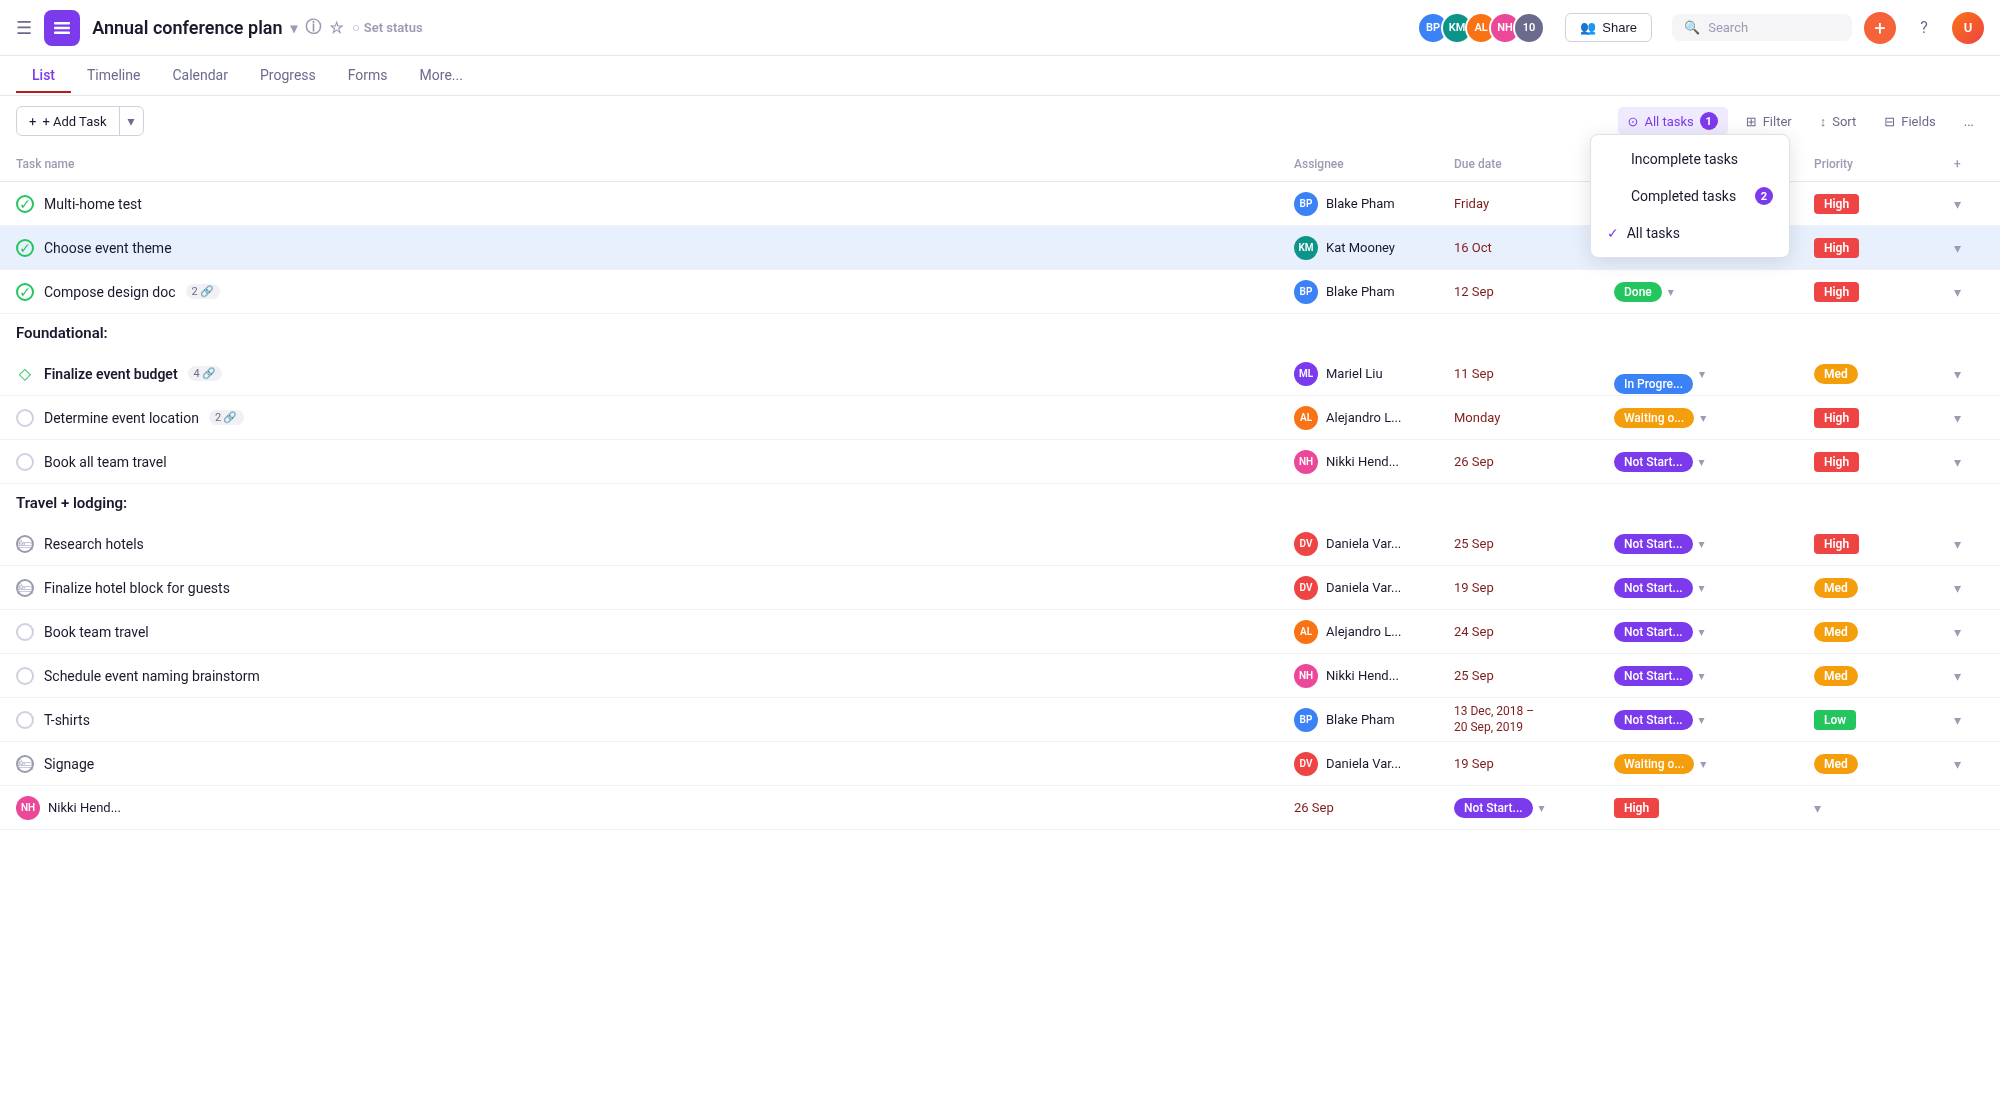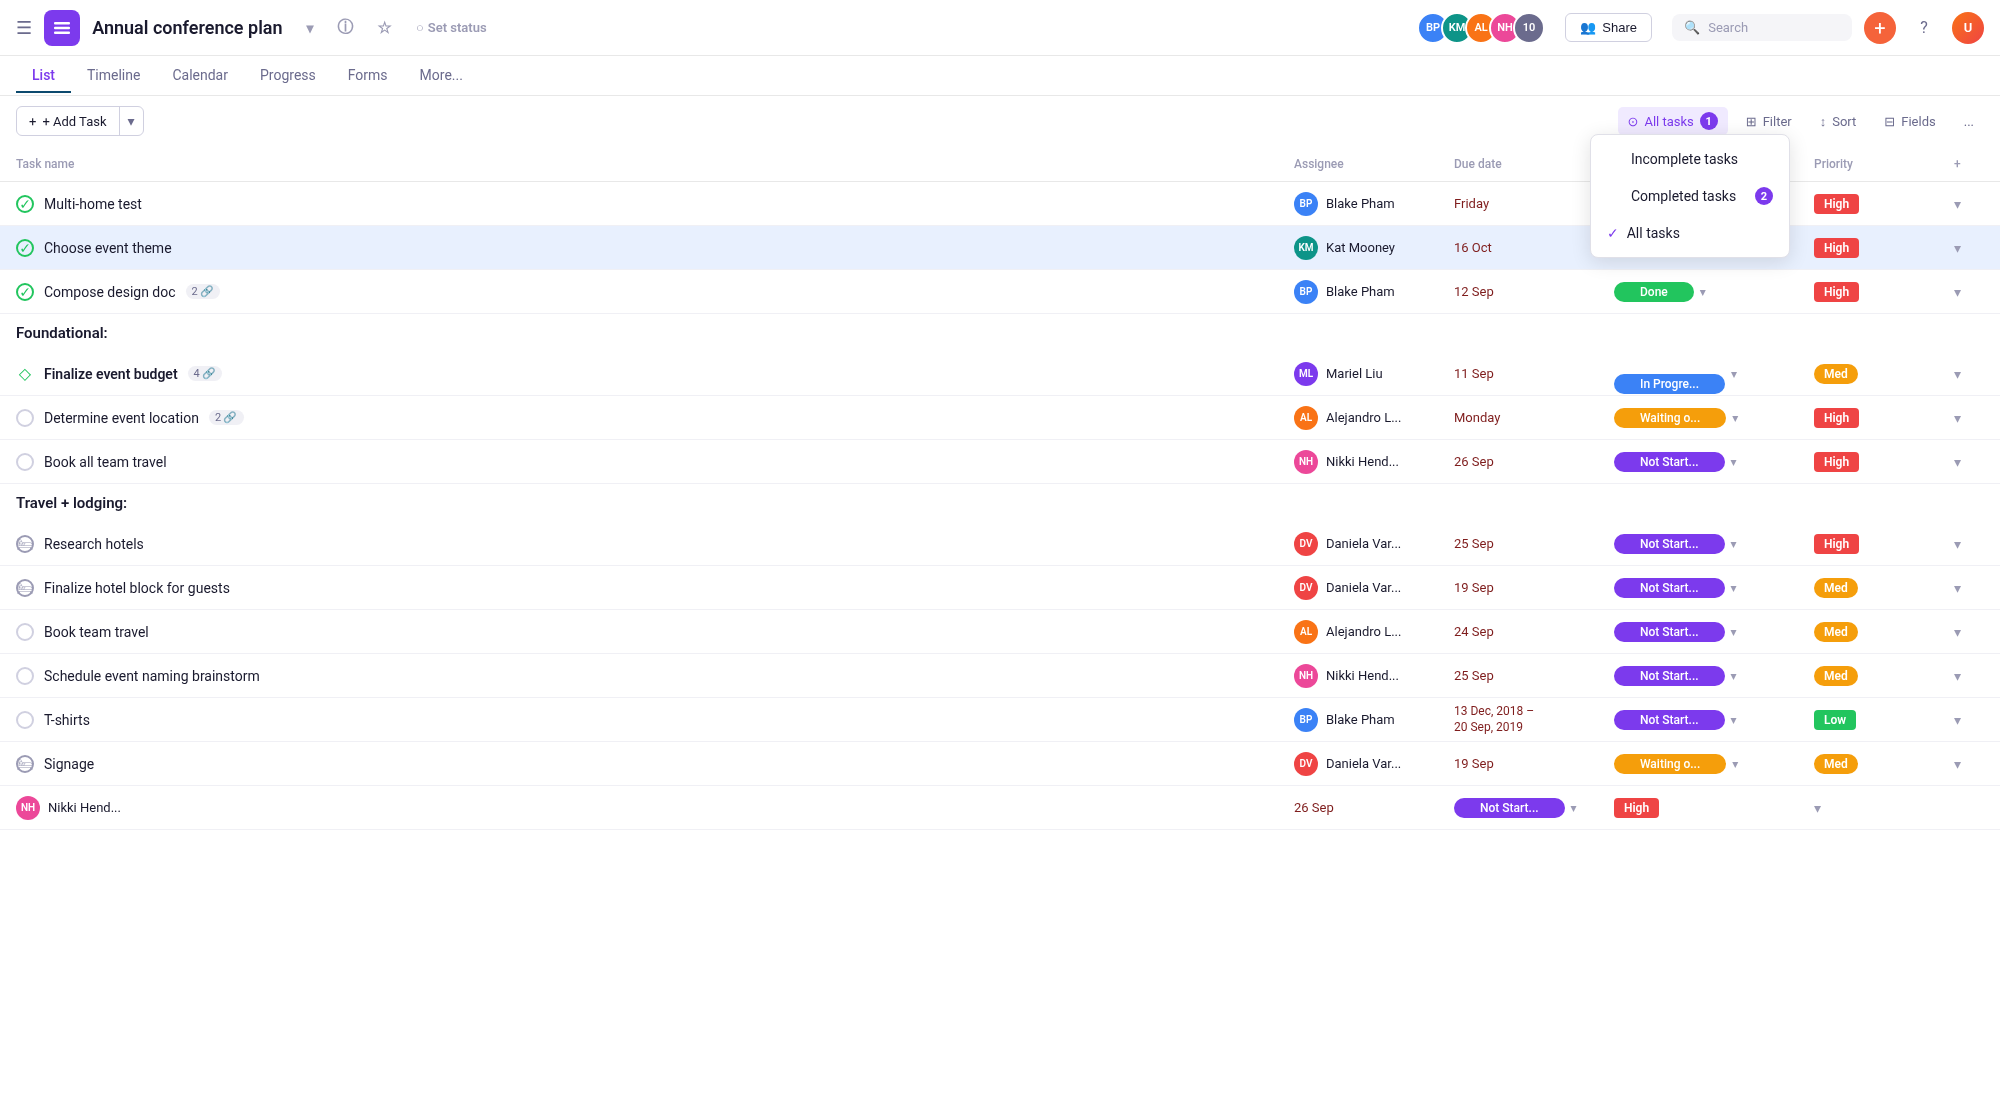--- a/index.html
+++ b/index.html
@@ -2,37 +2,37 @@
 <html><head>
   <meta charset="utf-8">
   <style>
     * { box-sizing: border-box; margin: 0; padding: 0; }
     body { font-family: -apple-system, BlinkMacSystemFont, 'Segoe UI', Roboto, sans-serif; background: #fff; color: #1a1a2e; font-size: 14px; overflow: hidden; }
 
     
     .topbar { display: flex; align-items: center; padding: 0 16px; height: 56px; border-bottom: 1px solid #e8e8e8; gap: 12px; }
     .hamburger { color: #6b6b8d; font-size: 18px; cursor: pointer; }
     .app-icon { width: 36px; height: 36px; background: #7c3aed; border-radius: 8px; display: flex; align-items: center; justify-content: center; color: white; font-size: 18px; flex-shrink: 0; }
-    .project-title { font-size: 18px; font-weight: 600; color: #1a1a2e; display: flex; align-items: center; gap: 24px; justify-content: space-between; }
+    .project-title { font-size: 18px; font-weight: 600; color: #1a1a2e; display: flex; align-items: center; gap: 8px; justify-content: space-between; }
     .set-status { color: #9b9bb4; font-size: 13px; display: flex; align-items: center; gap: 4px; cursor: pointer; }
     .spacer { flex: 1; }
     .avatars { display: flex; align-items: center; }
     .avatar { width: 32px; height: 32px; border-radius: 50%; border: 2px solid white; margin-left: -8px; background: #ccc; overflow: hidden; display: flex; align-items: center; justify-content: center; font-size: 11px; font-weight: 600; color: white; }
     .avatar:first-child { margin-left: 0; }
     .avatar-count { background: #6b6b8d; font-size: 11px; text-align: right; }
     .share-btn { display: flex; align-items: center; gap: 6px; padding: 6px 14px; border: 1px solid #d0d0e0; border-radius: 6px; cursor: pointer; font-size: 13px; color: #1a1a2e; background: white; margin-left: 8px; }
     .search-box { display: flex; align-items: center; gap: 8px; background: #f5f5f8; border-radius: 8px; padding: 6px 12px; width: 180px; color: #9b9bb4; font-size: 13px; margin-left: 8px; }
     .icon-btn { width: 32px; height: 32px; border-radius: 50%; display: flex; align-items: center; justify-content: center; cursor: pointer; color: #6b6b8d; font-size: 16px; }
     .plus-btn { width: 32px; height: 32px; border-radius: 50%; background: #f5633a; color: white; display: flex; align-items: center; justify-content: center; font-size: 20px; cursor: pointer; }
     .user-avatar { width: 32px; height: 32px; border-radius: 50%; background: linear-gradient(135deg, #f97316, #ef4444); color: white; display: flex; align-items: center; justify-content: center; font-size: 13px; font-weight: 600; cursor: pointer; }
 
     
     .navtabs { display: flex; align-items: center; padding: 0 16px; border-bottom: 1px solid #e8e8e8; gap: 0; height: 40px; }
     .navtab { padding: 8px 16px; font-size: 14px; color: #6b6b8d; cursor: pointer; border-bottom: 2px solid transparent; }
-    .navtab.active { color: #7c3aed; border-bottom: 2px solid #0c4a6e; font-weight: 500; }
+    .navtab.active { color: #7c3aed; border-bottom: 2px solid #b91c1c; font-weight: 500; }
 
     
     .toolbar { display: flex; align-items: center; padding: 10px 16px; gap: 8px; position: relative; }
     .add-task-btn { display: flex; align-items: center; gap: 0; border: 1px solid #d0d0e0; border-radius: 6px; overflow: hidden; cursor: pointer; }
     .add-task-main { padding: 6px 12px; font-size: 13px; display: flex; align-items: center; gap: 6px; color: #1a1a2e; }
     .add-task-dropdown { padding: 6px 8px; border-left: 1px solid #d0d0e0; color: #6b6b8d; }
     .toolbar-spacer { flex: 1; }
     .filter-btn { display: flex; align-items: center; gap: 6px; padding: 5px 10px; font-size: 13px; color: #6b6b8d; cursor: pointer; border-radius: 5px; }
     .all-tasks-btn { display: flex; align-items: center; gap: 6px; padding: 5px 10px; font-size: 13px; color: #7c3aed; cursor: pointer; border-radius: 5px; background: #f0eaff; }
     .filter-count { background: #7c3aed; color: white; border-radius: 50%; width: 18px; height: 18px; display: flex; align-items: center; justify-content: center; font-size: 11px; font-weight: 700; }
@@ -53,21 +53,21 @@
     .task-name-cell { display: flex; align-items: center; gap: 10px; font-size: 14px; }
     .task-check { width: 18px; height: 18px; border-radius: 50%; border: 2px solid #d0d0e0; display: flex; align-items: center; justify-content: center; flex-shrink: 0; color: #9b9bb4; }
     .task-check.done { border-color: #22c55e; color: #22c55e; }
     .task-check.diamond { border: none; }
     .diamond-icon { color: #22c55e; font-size: 16px; }
     .subtask-count { background: #f0f0f5; border-radius: 10px; padding: 1px 6px; font-size: 11px; color: #6b6b8d; display: flex; align-items: center; gap: 3px; }
     .assignee-cell { display: flex; align-items: center; gap: 8px; font-size: 13px; color: #1a1a2e; }
     .assignee-avatar { width: 24px; height: 24px; border-radius: 50%; display: flex; align-items: center; justify-content: center; font-size: 10px; color: white; font-weight: 600; flex-shrink: 0; }
     .due-date-cell { font-size: 13px; color: #7f1d1d; }
     .status-cell { display: flex; align-items: center; gap: 6px; }
-    .status-badge { padding: 3px 26px; border-radius: 20px; font-size: 12px; font-weight: 500; white-space: nowrap; }
+    .status-badge { padding: 3px 10px; border-radius: 20px; font-size: 12px; font-weight: 500; white-space: nowrap; }
     .status-new { background: #22c55e; color: white; }
     .status-on-hold { background: #f97316; color: white; }
     .status-done { background: #22c55e; color: white; }
     .status-in-progress { background: #3b82f6; color: white; margin-top: 20px; }
     .status-waiting { background: #f59e0b; color: white; }
     .status-not-start { background: #7c3aed; color: white; }
     .chevron-down { color: #9b9bb4; font-size: 12px; cursor: pointer; }
     .priority-cell { display: flex; align-items: flex-end; }
     .priority-badge { padding: 3px 10px; border-radius: 4px; font-size: 12px; font-weight: 600; }
     .priority-high { background: #ef4444; color: white; }

